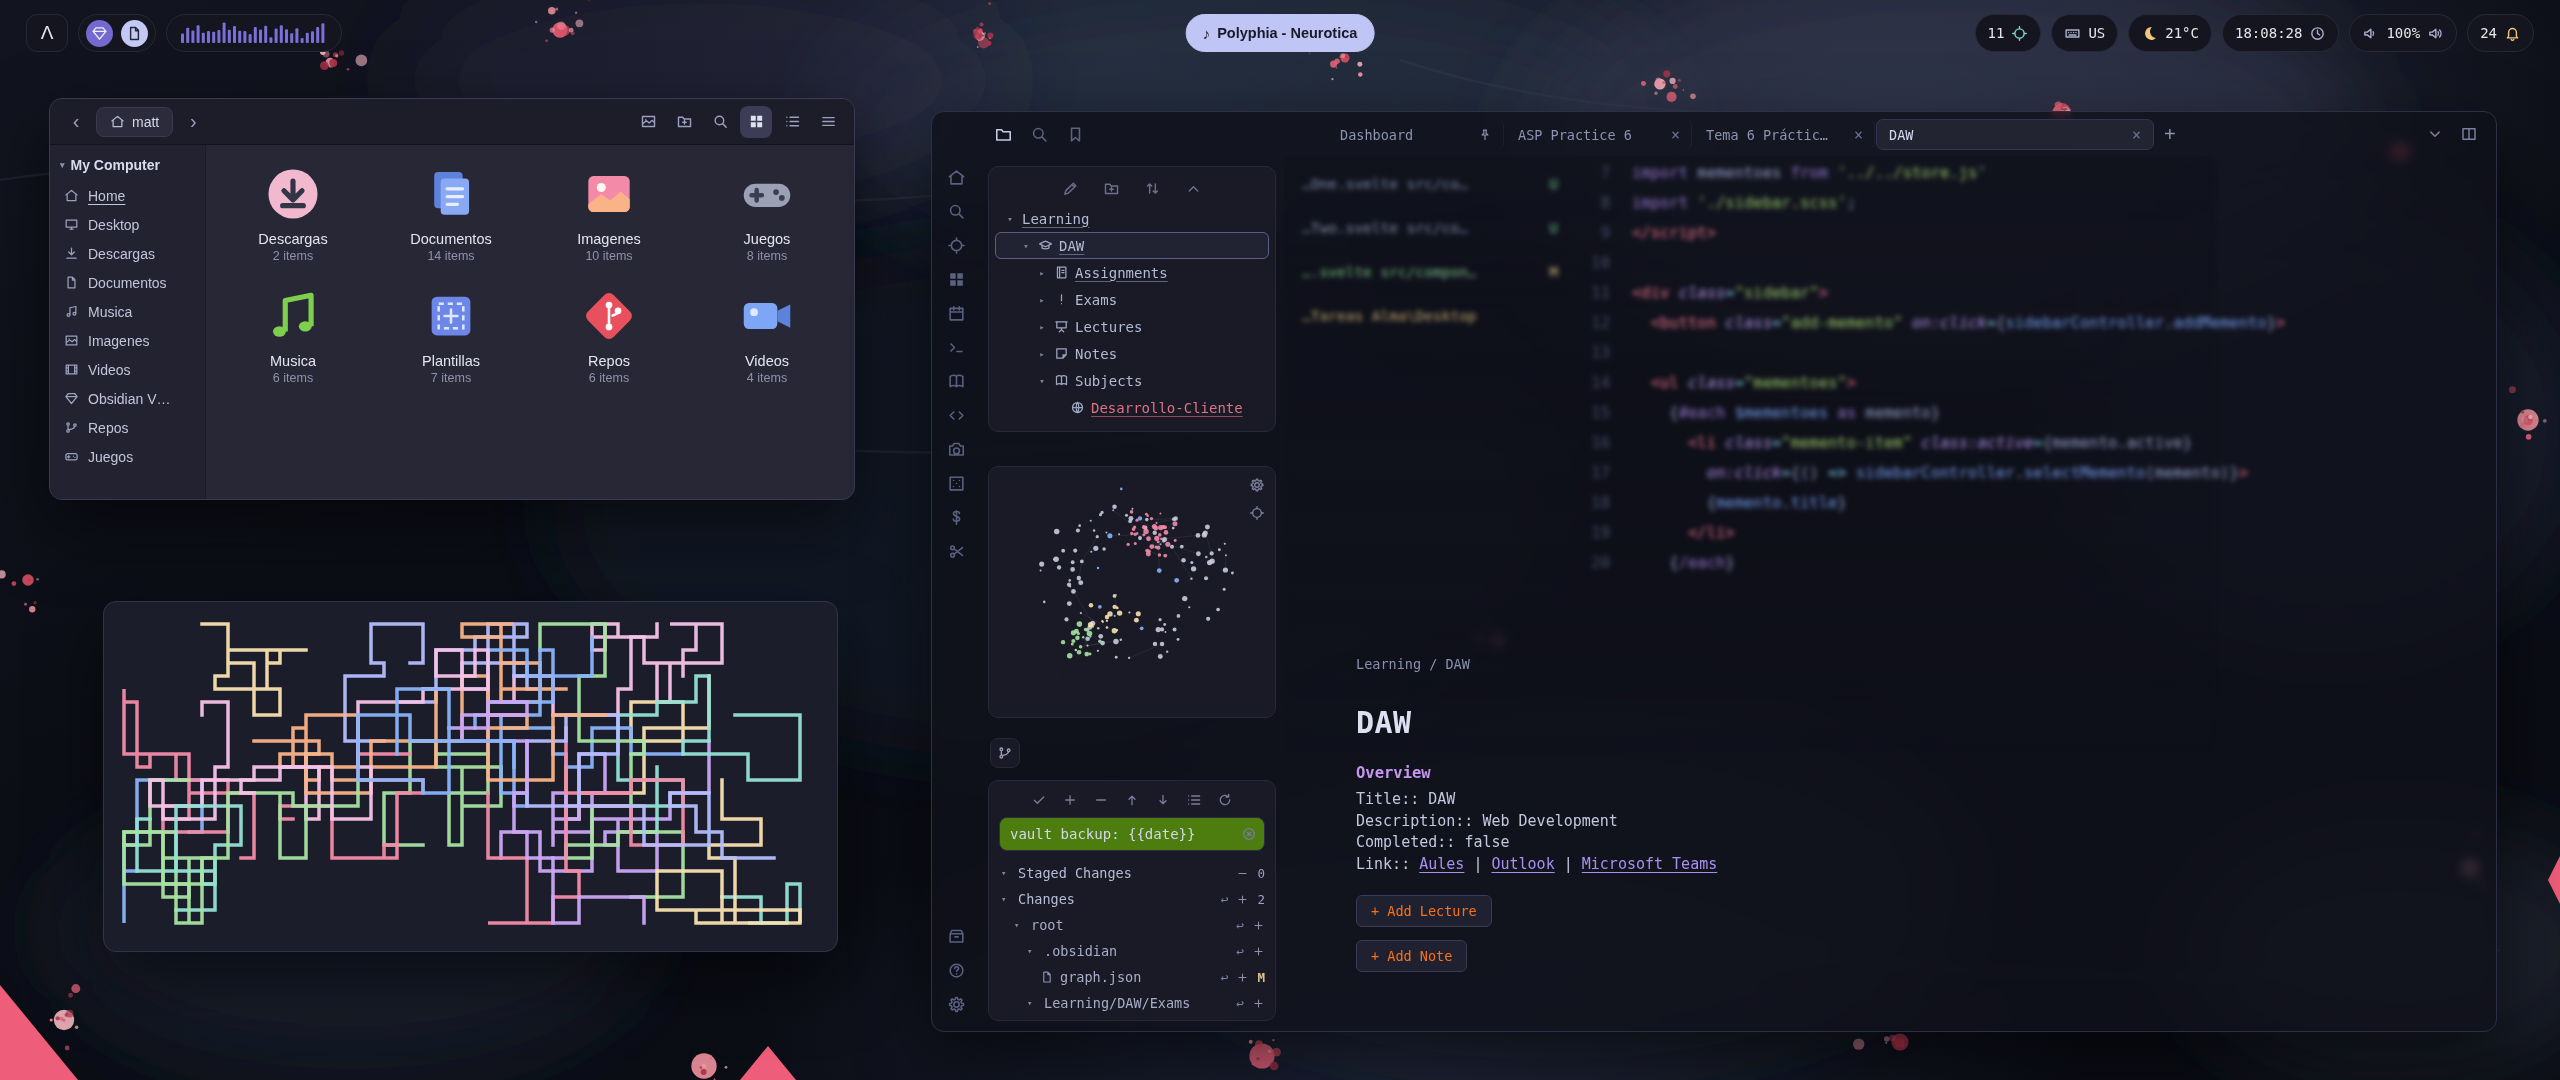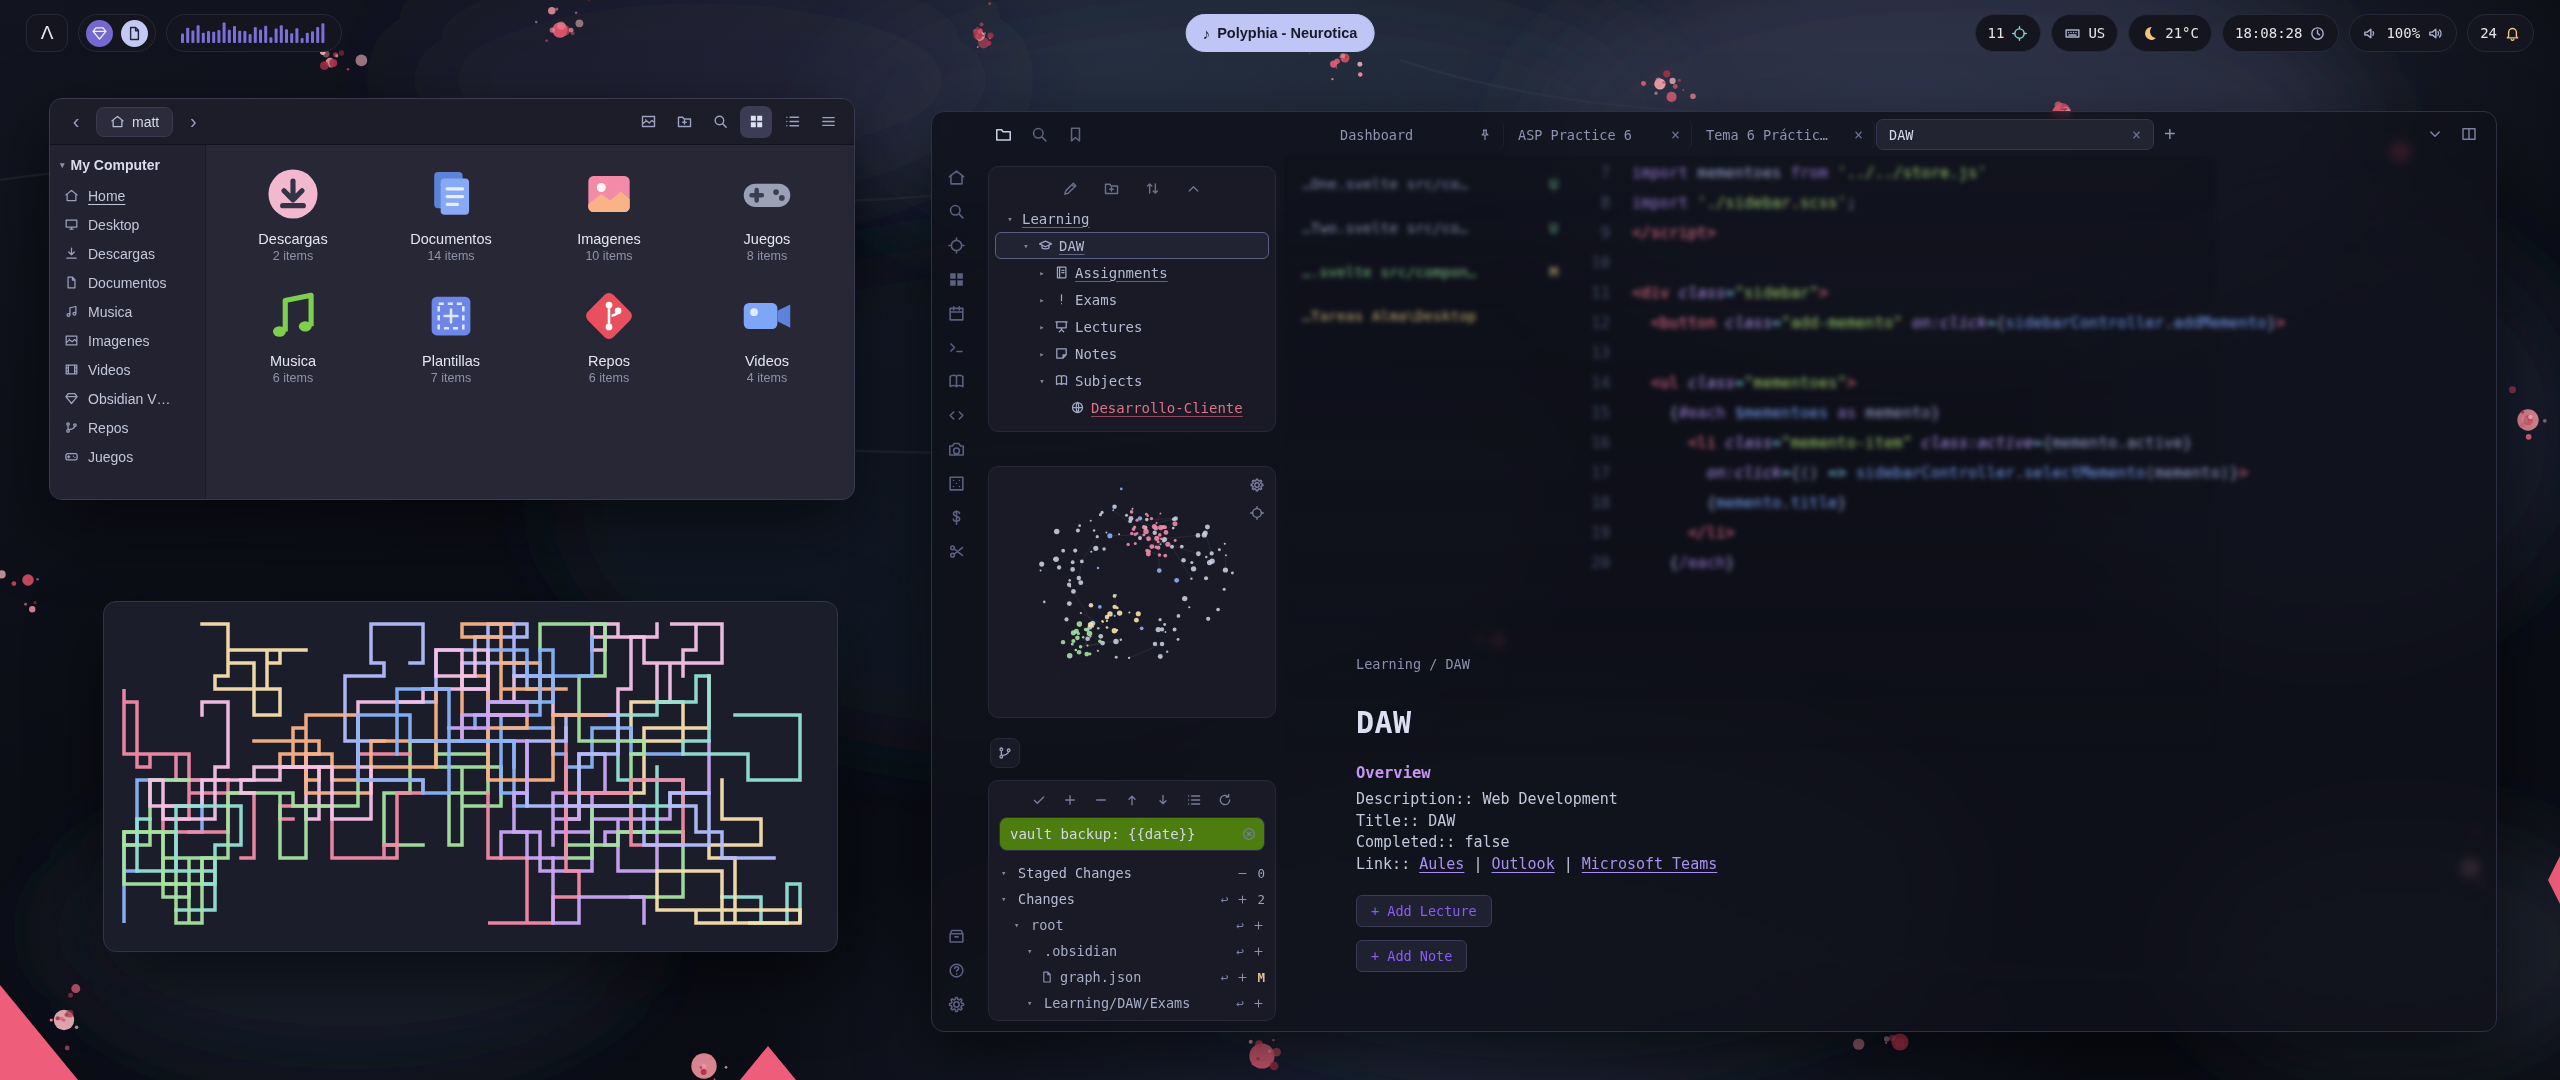--- a/index.html
+++ b/index.html
@@ -139,21 +139,21 @@
 
   .note{position:absolute;left:72px;top:500px;width:980px;}
   .crumbs{font-size:13.5px;color:#8b91ad;}
   .note h1{margin-top:33px;font-size:30px;color:#dde0f2;letter-spacing:.5px;font-weight:700;}
   .sec1{margin-top:24px;font-size:15.5px;font-weight:bold;color:#c796f1;}
   #note-fields{margin-top:7px;}
   .field{font-size:15px;line-height:21.5px;color:#c2c8de;}
   .flink{color:#a98ff0;text-decoration:underline;text-underline-offset:3px;cursor:pointer;}
   .sec2{margin-top:38px;font-size:21px;color:#c796f1;font-weight:bold;}
   #note-buttons{margin-top:20px;}
-  .note-btn{display:block;margin-bottom:13px;background:#1f2030;border:1px solid #3a3b55;border-radius:6px;color:#8b5cf6;font:13.5px "DejaVu Sans Mono",monospace;padding:7px 14px;cursor:pointer;}
+  .note-btn{display:block;margin-bottom:13px;background:#1f2030;border:1px solid #3a3b55;border-radius:6px;color:#f97316;font:13.5px "DejaVu Sans Mono",monospace;padding:7px 14px;cursor:pointer;}
 </style>
 </head>
 <body>
 
 <div id="wallpaper">
   <svg id="wall-svg" width="2560" height="1080">
     <defs>
         <filter id="wblur" x="-60%" y="-60%" width="220%" height="220%">
           <feGaussianBlur stdDeviation="45"></feGaussianBlur>
         </filter>
@@ -1425,22 +1425,22 @@
           <div class="cl"><span class="ln">19</span><span class="tk tk-tag">      &lt;/li&gt;</span></div>
           <div class="cl"><span class="ln">20</span><span class="tk tk-p">    {</span><span class="tk tk-kw">/each</span><span class="tk tk-p">}</span></div>
         </div>
     </div>
 
     <div class="note">
       <div class="crumbs">Learning / DAW</div>
       <h1>DAW</h1>
       <div class="sec1">Overview</div>
       <div id="note-fields">
+          <div class="field"><span class="fk">Title:: </span><span class="fv">DAW</span></div>
           <div class="field"><span class="fk">Description:: </span><span class="fv">Web Development</span></div>
-          <div class="field"><span class="fk">Title:: </span><span class="fv">DAW</span></div>
           <div class="field"><span class="fk">Completed:: </span><span class="fv">false</span></div>
           <div class="field"><span class="fk">Link:: </span><a class="flink">Aules</a><span class="fsep"> | </span><a class="flink">Outlook</a><span class="fsep"> | </span><a class="flink">Microsoft Teams</a></div>
         </div>
       <div id="note-buttons">
           <button class="note-btn">+ Add Lecture</button>
           <button class="note-btn">+ Add Note</button>
         </div>
     </div>
   </div>
 </section>

